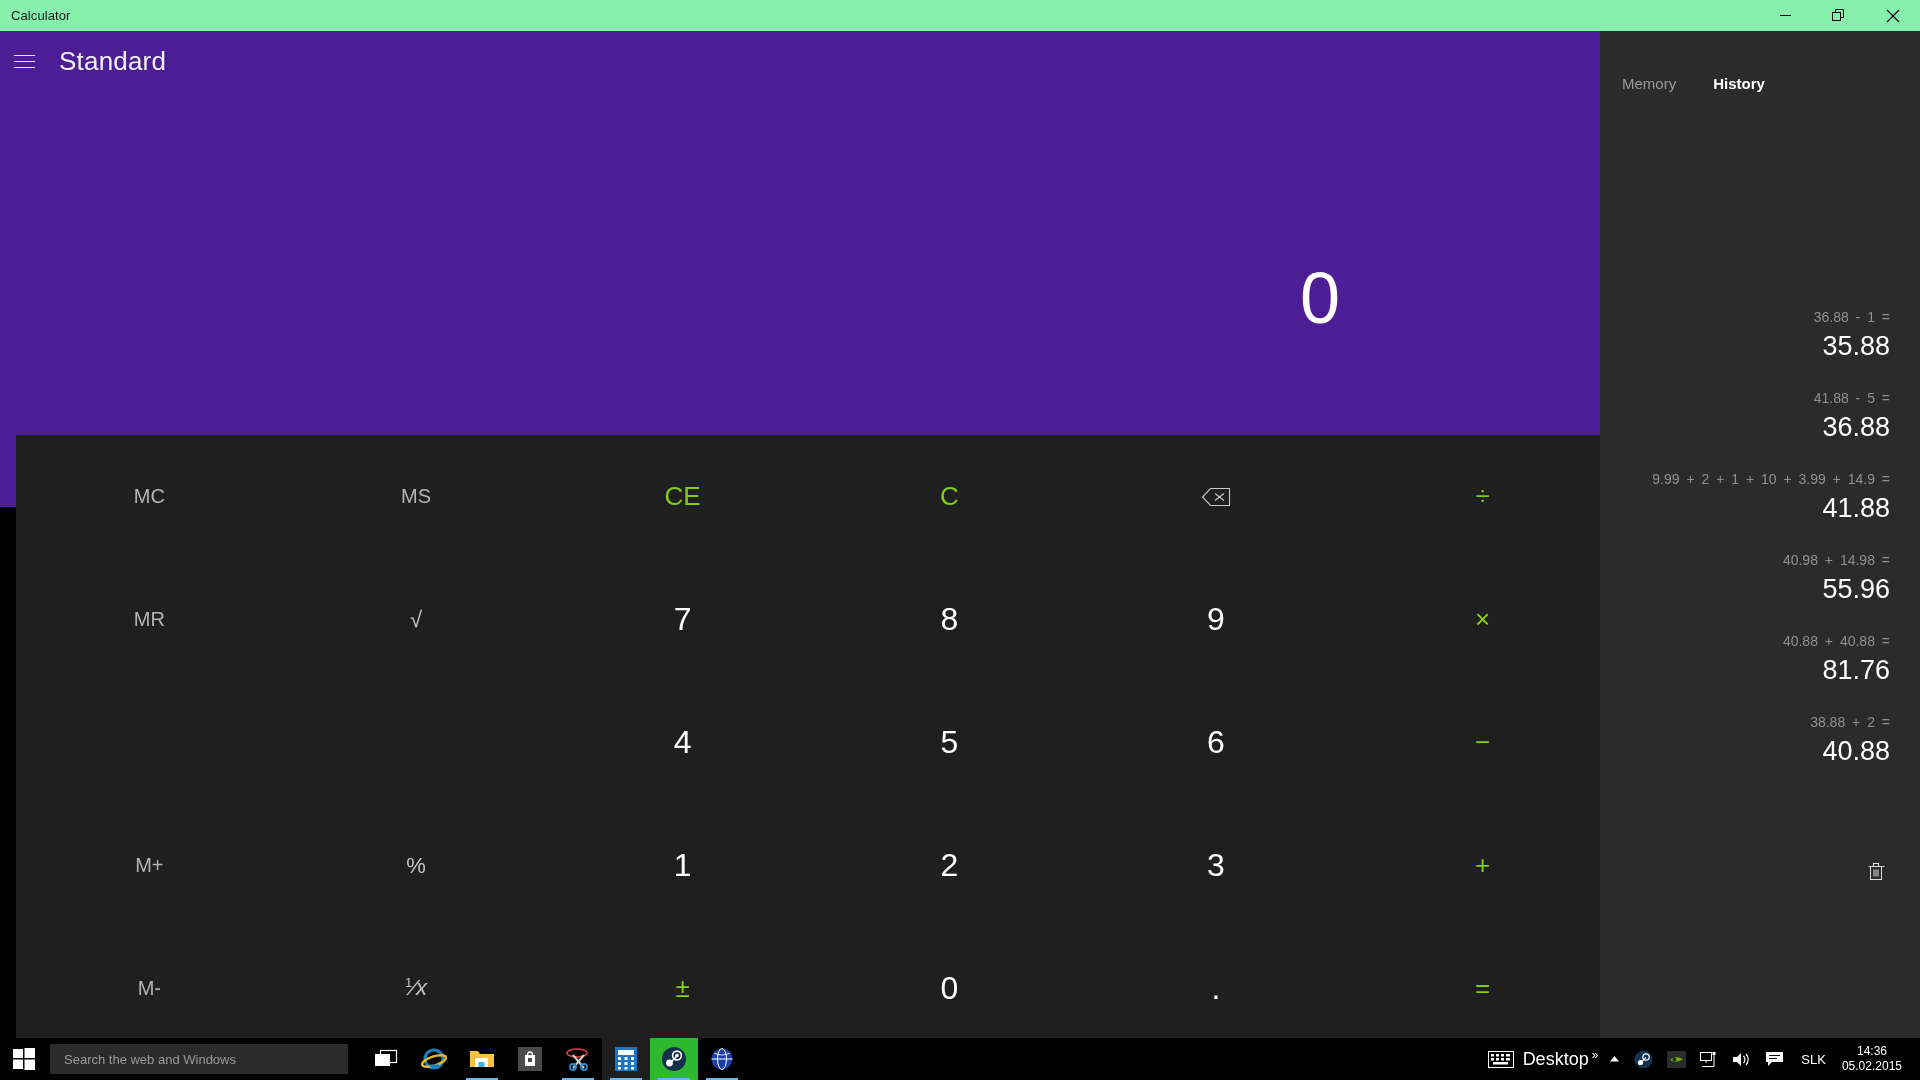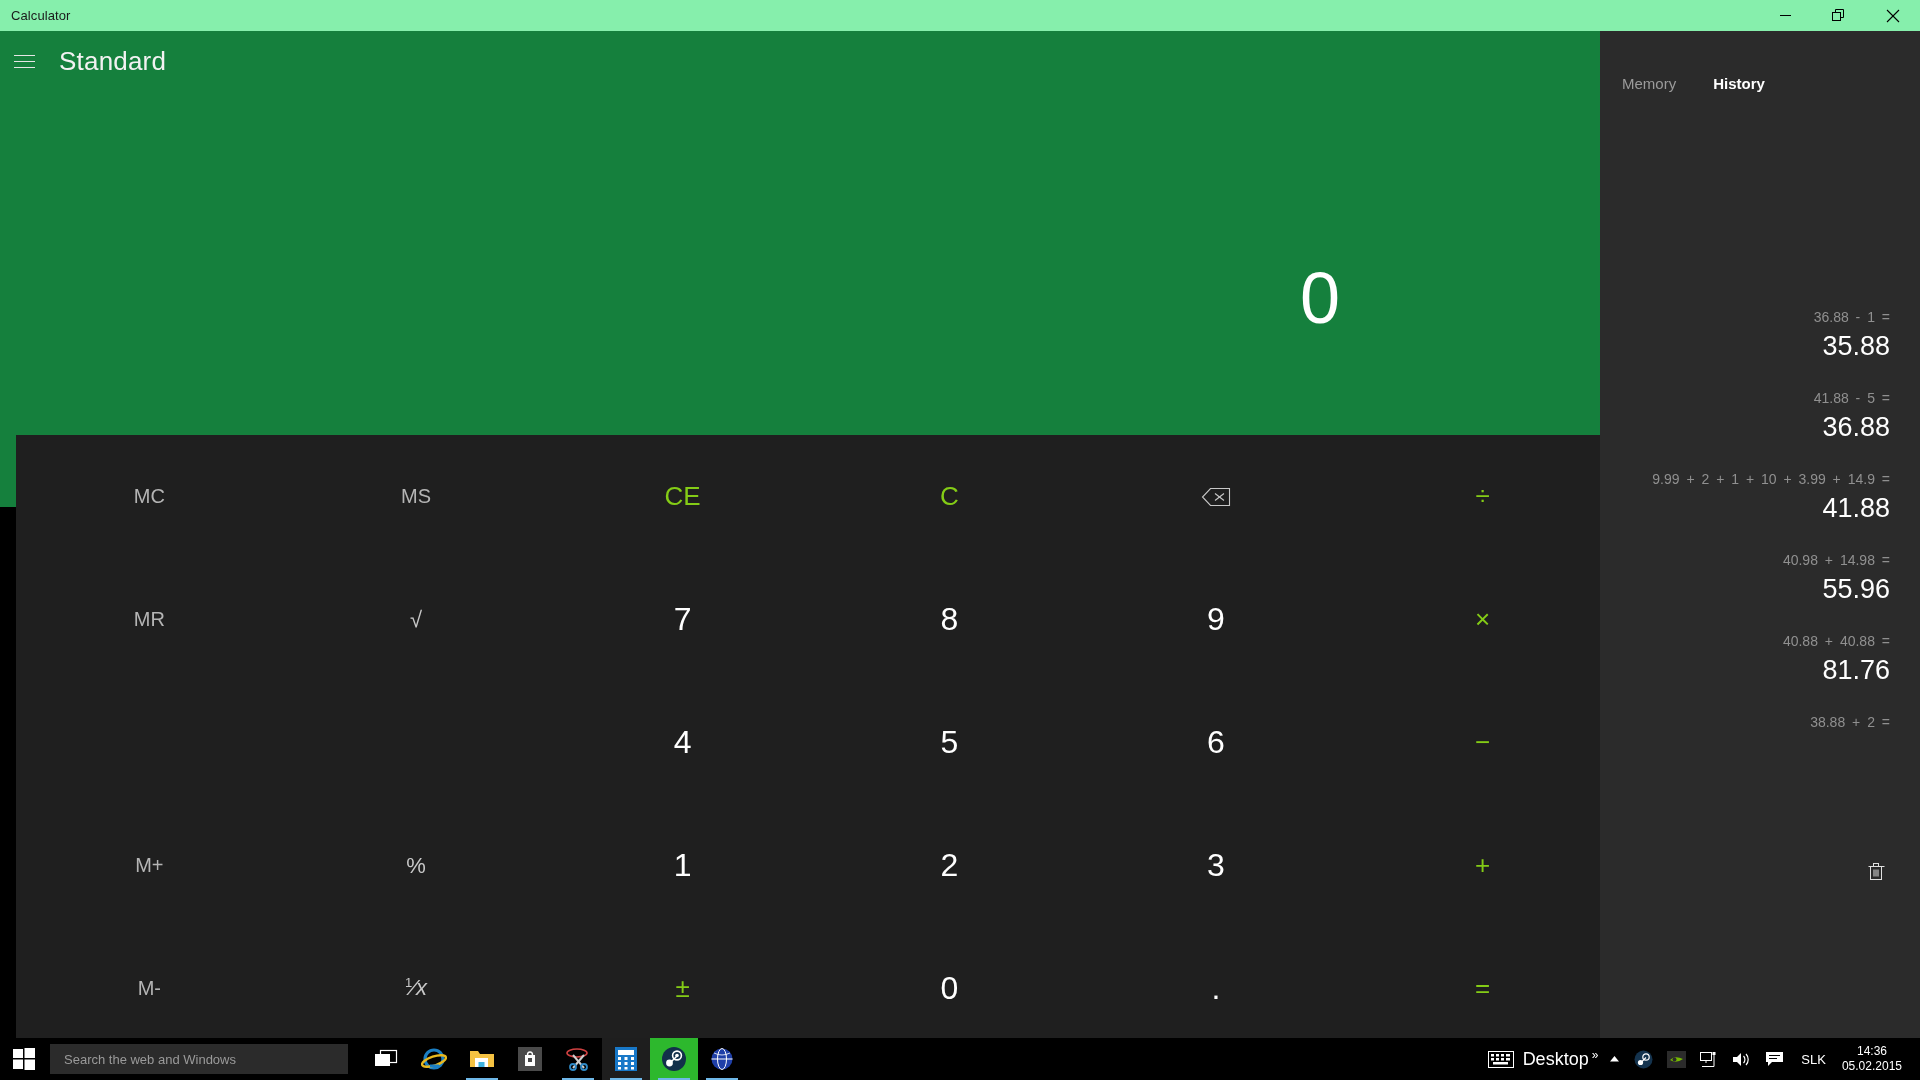--- a/index.html
+++ b/index.html
@@ -49,21 +49,21 @@
   }
   #hamburger i { display:block; height: 1px; background: #e6e6e6; width: 21px; }
   #mode-title {
     margin-left: 17px; font-size: 26px; color: #f2f2f2; font-weight: 400;
     letter-spacing: .2px;
   }
 
   
   #display {
     position: absolute; left: 0; top: 0; width: 1600px; height: 476px;
-    background: #15803d;
+    background: #4c1d95;
   }
   #display-value {
     position: absolute; right: 260px; bottom: 168px;
     font-size: 72px; color: #ffffff; font-weight: 300;
     font-family: "Liberation Sans", sans-serif;
     letter-spacing: 0;
   }
 
   
   #keypad {
@@ -264,20 +264,21 @@
         <div class="hist-item">
           <div class="hist-expr">40.98  +  14.98 =</div>
           <div class="hist-result">55.96</div>
         </div>
         <div class="hist-item">
           <div class="hist-expr">40.88  +  40.88 =</div>
           <div class="hist-result">81.76</div>
         </div>
         <div class="hist-item">
           <div class="hist-expr">38.88  +  2 =</div>
+          <div class="hist-result">40.88</div>
         </div>
       </div>
 
     <div id="clear-history">
       <svg width="17" height="19" viewBox="0 0 17 19">
         <rect x="2.5" y="4.5" width="11" height="13" fill="none" stroke="#e0e0e0" stroke-width="1"></rect>
         <line x1="0.5" y1="4.5" x2="16.5" y2="4.5" stroke="#e0e0e0" stroke-width="1"></line>
         <rect x="5.5" y="1.5" width="5" height="3" fill="none" stroke="#e0e0e0" stroke-width="1"></rect>
         <line x1="6" y1="7.5" x2="6" y2="14.5" stroke="#e0e0e0" stroke-width="1"></line>
         <line x1="8" y1="7.5" x2="8" y2="14.5" stroke="#e0e0e0" stroke-width="1"></line>

